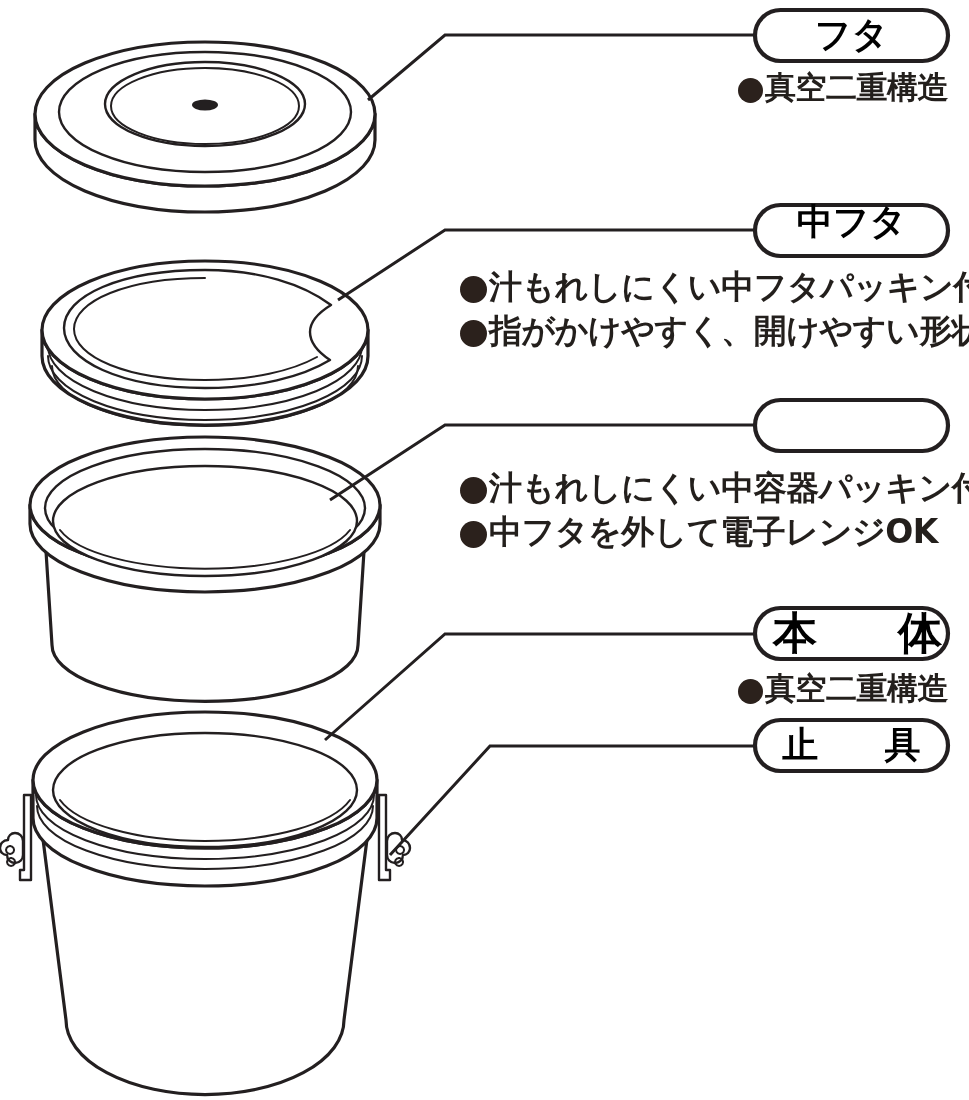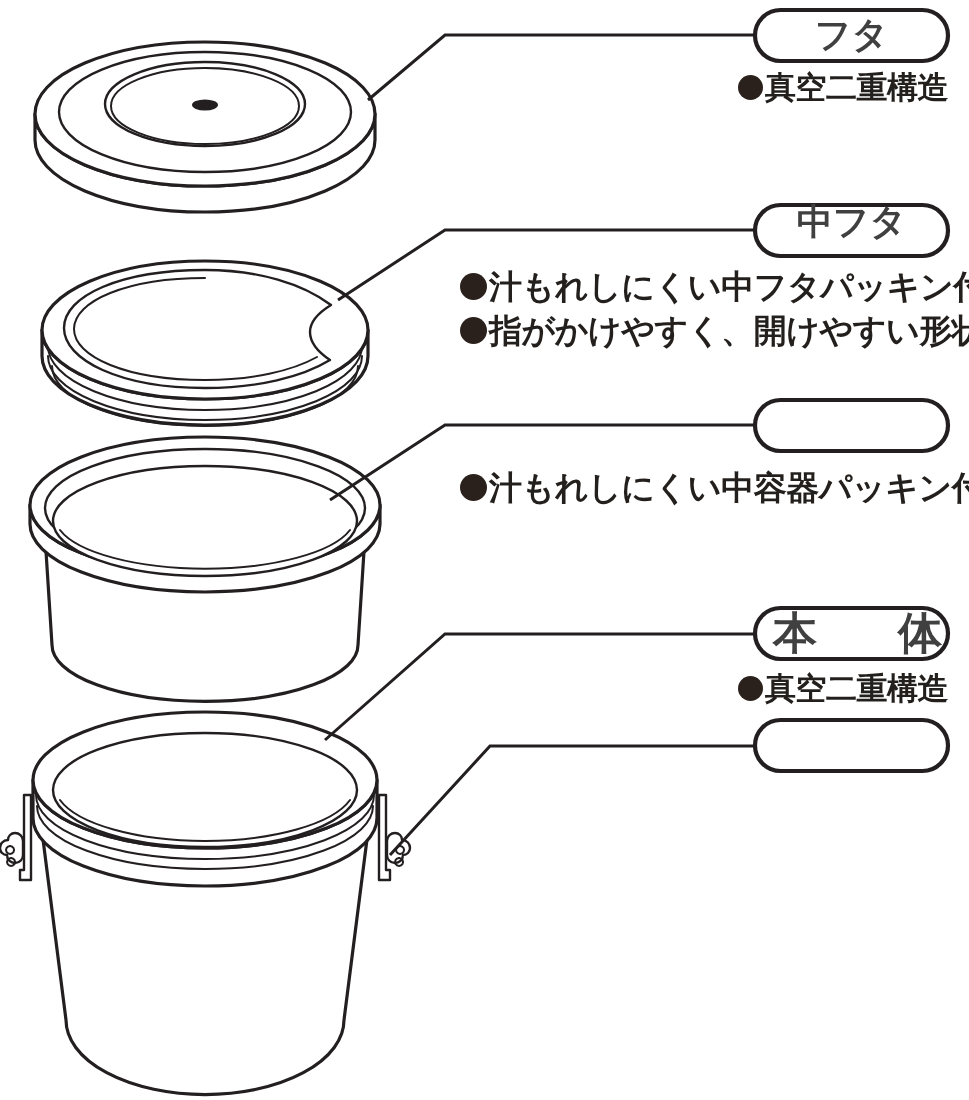--- a/index.html
+++ b/index.html
@@ -31,35 +31,35 @@
     top: 0;
     width: 969px;
     height: 1100px;
     pointer-events: none;
   }
   .pill-label {
     position: absolute;
     display: flex;
     align-items: center;
     justify-content: center;
-    color: #404040;
+    color: #000000;
     font-weight: 700;
     white-space: nowrap;
     pointer-events: auto;
     text-align: center;
   }
   .pill-label .txt {
     display: block;
     line-height: 1;
     transform: translateY(-1px);
   }
   .feat-line {
     position: absolute;
     display: flex;
-    align-items: center;
+    align-items: flex-end;
     color: #231f1c;
     font-weight: 700;
     white-space: nowrap;
     letter-spacing: -0.5px;
     pointer-events: auto;
   }
   .feat-line .bullet {
     display: inline-block;
     border-radius: 50%;
     background: #2b211c;
@@ -222,39 +222,46 @@
 
     <div class="pill-label" style="left:755px; top:197px; width:193px; height:51px; font-size:36px;">
       <span class="txt">中フタ</span>
     </div>
 
 
     <div class="pill-label" style="left:761px; top:608px; width:193px; height:51px; font-size:44px;">
       <span class="txt wide-sp">本　体</span>
     </div>
 
+    <div class="pill-label" style="left:755px; top:720px; width:193px; height:51px; font-size:36px;">
+      <span class="txt wide-sp">止　具</span>
+    </div>
 
     <div class="feat-line" style="right:21px; top:72px; font-size:31px;">
       <span class="bullet" style="width:25px;height:25px;margin-right:2px;"></span>
       <span class="feat-txt">真空二重構造</span>
     </div>
 
     <div class="feat-line" style="left:460px; top:270px; font-size:33px;">
       <span class="bullet" style="width:27px;height:27px;margin-right:2px;"></span>
       <span class="feat-txt">汁もれしにくい中フタパッキン付</span>
     </div>
     <div class="feat-line" style="left:460px; top:314px; font-size:33px;">
       <span class="bullet" style="width:27px;height:27px;margin-right:2px;"></span>
       <span class="feat-txt">指がかけやすく、開けやすい形状</span>
     </div>
 
     <div class="feat-line" style="left:460px; top:471px; font-size:33px;">
       <span class="bullet" style="width:27px;height:27px;margin-right:2px;"></span>
       <span class="feat-txt">汁もれしにくい中容器パッキン付</span>
     </div>
+    <div class="feat-line" style="left:460px; top:515px; font-size:33px;">
+      <span class="bullet" style="width:27px;height:27px;margin-right:2px;"></span>
+      <span class="feat-txt">中フタを外して電子レンジOK</span>
+    </div>
 
     <div class="feat-line" style="right:21px; top:673px; font-size:31px;">
       <span class="bullet" style="width:25px;height:25px;margin-right:2px;"></span>
       <span class="feat-txt">真空二重構造</span>
     </div>
 
   </div>
 </div>
 
 </body></html>

